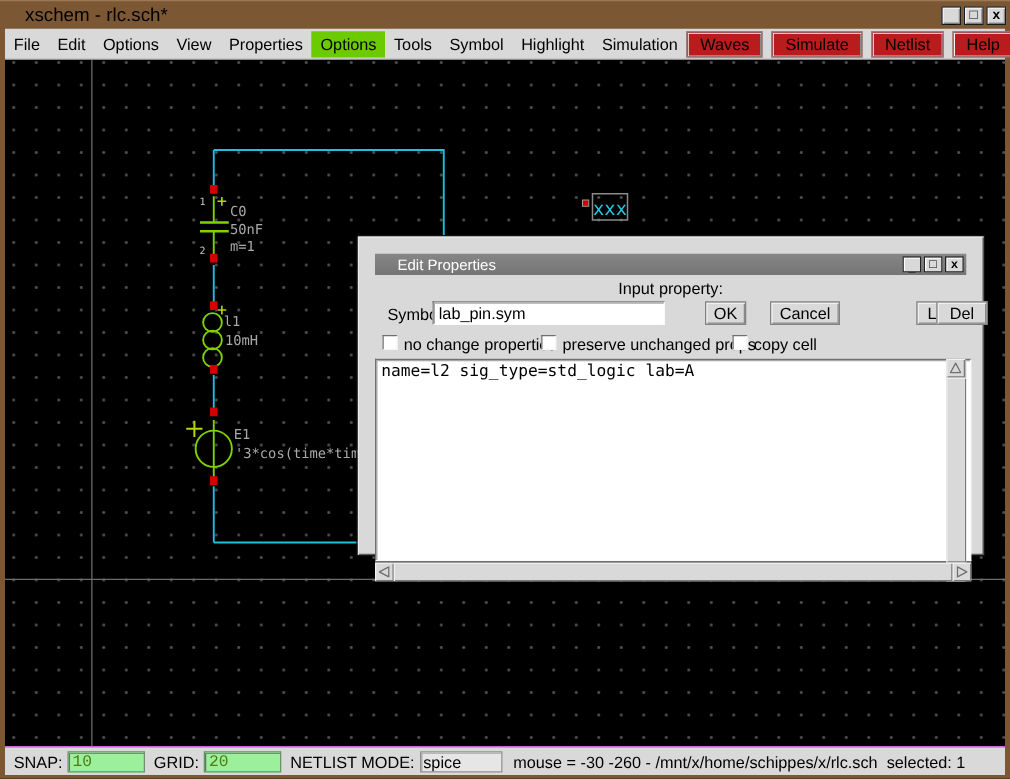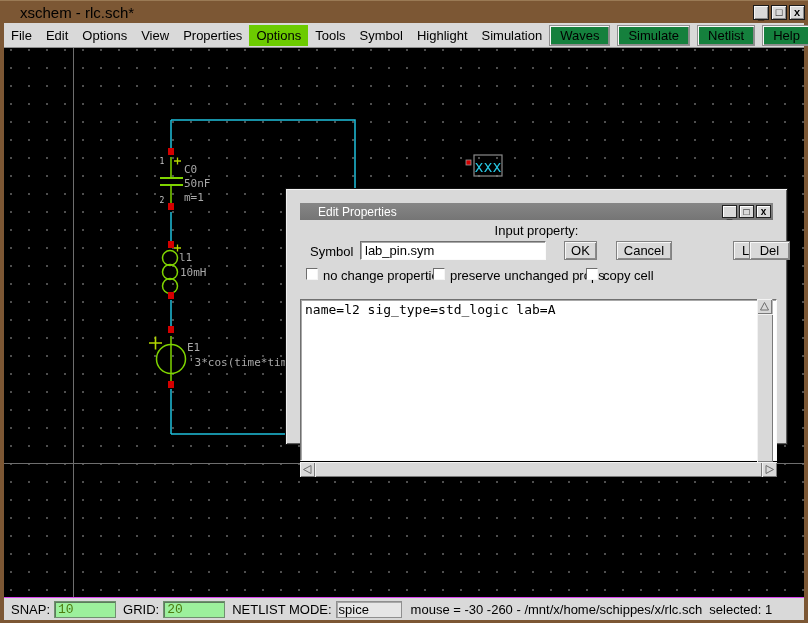--- a/index.html
+++ b/index.html
@@ -28,21 +28,21 @@
   
   .menubar{
     position:absolute;left:4px;top:23px;width:800px;height:25px;
     background:#d9d9d9;border-bottom:1px solid #8e8e8e;
     display:flex;align-items:center;font-size:13px;color:#000;
   }
   .menu-item{padding:3px 7px;white-space:nowrap;}
   .menu-item.active{background:#6ccb00;}
   .menu-spacer{flex:1;}
   .tk-button{
-    background:#15803d;border:1px solid #8f8f8f;
+    background:#b91c1c;border:1px solid #8f8f8f;
     box-shadow:inset 1px 1px 0 #f7f7f7, inset -1px -1px 0 #8a8a8a;
     font-size:13px;color:#000;padding:2px 10px;margin-right:7px;
     text-align:center;white-space:nowrap;
   }
   
   .canvas{
     position:absolute;left:4px;top:48px;width:800px;height:549px;
     background-color:#000;
     background-image:radial-gradient(#4e4e4e 1px, transparent 1.3px);
     background-size:18px 18px;background-position:16px 11px;
@@ -69,21 +69,21 @@
     width:15px;height:13px;background:#d9d9d9;border:1px solid #222;
     box-shadow:inset 1px 1px 0 #fff;
     font-size:10px;font-weight:bold;color:#000;margin-right:2px;
     display:flex;align-items:center;justify-content:center;line-height:1;
   }
   .dlg-btn.min span{transform:translateY(3px);}
   .dlg-inputprop{text-align:center;margin-top:3px;height:15px;}
   .dlg-formrow{position:relative;height:20px;margin-top:3px;}
   .dlg-symbol-label{position:absolute;left:10px;top:3px;}
   .dlg-entry{
-    position:absolute;left:60px;top:0;width:186px;height:19px;
+    position:absolute;left:46px;top:0;width:186px;height:19px;
     background:#fff;border:1px solid;border-color:#707070 #fbfbfb #fbfbfb #707070;
     box-shadow:inset 1px 1px 0 #a8a8a8;
     font-family:"Liberation Sans",sans-serif;font-size:13px;padding:0 4px;color:#000;
   }
   .dlg-push{
     position:absolute;top:0;height:19px;background:#d9d9d9;
     border:1px solid #828282;
     box-shadow:inset 1px 1px 0 #f7f7f7, inset -1px -1px 0 #8a8a8a;
     font-size:13px;color:#000;display:flex;align-items:center;justify-content:center;
     padding:0;
@@ -94,21 +94,21 @@
   .btn-del{left:449px;width:41px;}
   .dlg-checkrow{position:relative;height:16px;margin-top:6px;}
   .checkbox{
     position:absolute;top:1px;width:12px;height:12px;background:#fff;
     border:1px solid;border-color:#6e6e6e #f5f5f5 #f5f5f5 #6e6e6e;
   }
   .cb1{left:6px;} .cb2{left:133px;} .cb3{left:286px;}
   .cbl1{position:absolute;left:23px;top:1px;}
   .cbl2{position:absolute;left:150px;top:1px;}
   .cbl3{position:absolute;left:303px;top:1px;}
-  .dlg-textblock{position:relative;margin-top:16px;height:178px;border-radius:15px;}
+  .dlg-textblock{position:relative;margin-top:4px;height:178px;border-radius:15px;}
   .dlg-textarea{
     position:absolute;left:0;top:0;width:477px;height:162px;
     background:#fff;border:1px solid;border-color:#707070 #fbfbfb #fbfbfb #707070;
     box-shadow:inset 1px 1px 0 #a8a8a8;
     font-family:"DejaVu Sans Mono",monospace;font-size:13px;color:#000;
     padding:2px 4px;white-space:pre;overflow:hidden;
   }
   .scroll-v{position:absolute;right:0;top:0;width:16px;height:178px;
     background:#b9b9b9;box-shadow:inset 1px 1px 0 #8f8f8f;
     display:flex;flex-direction:column;}

